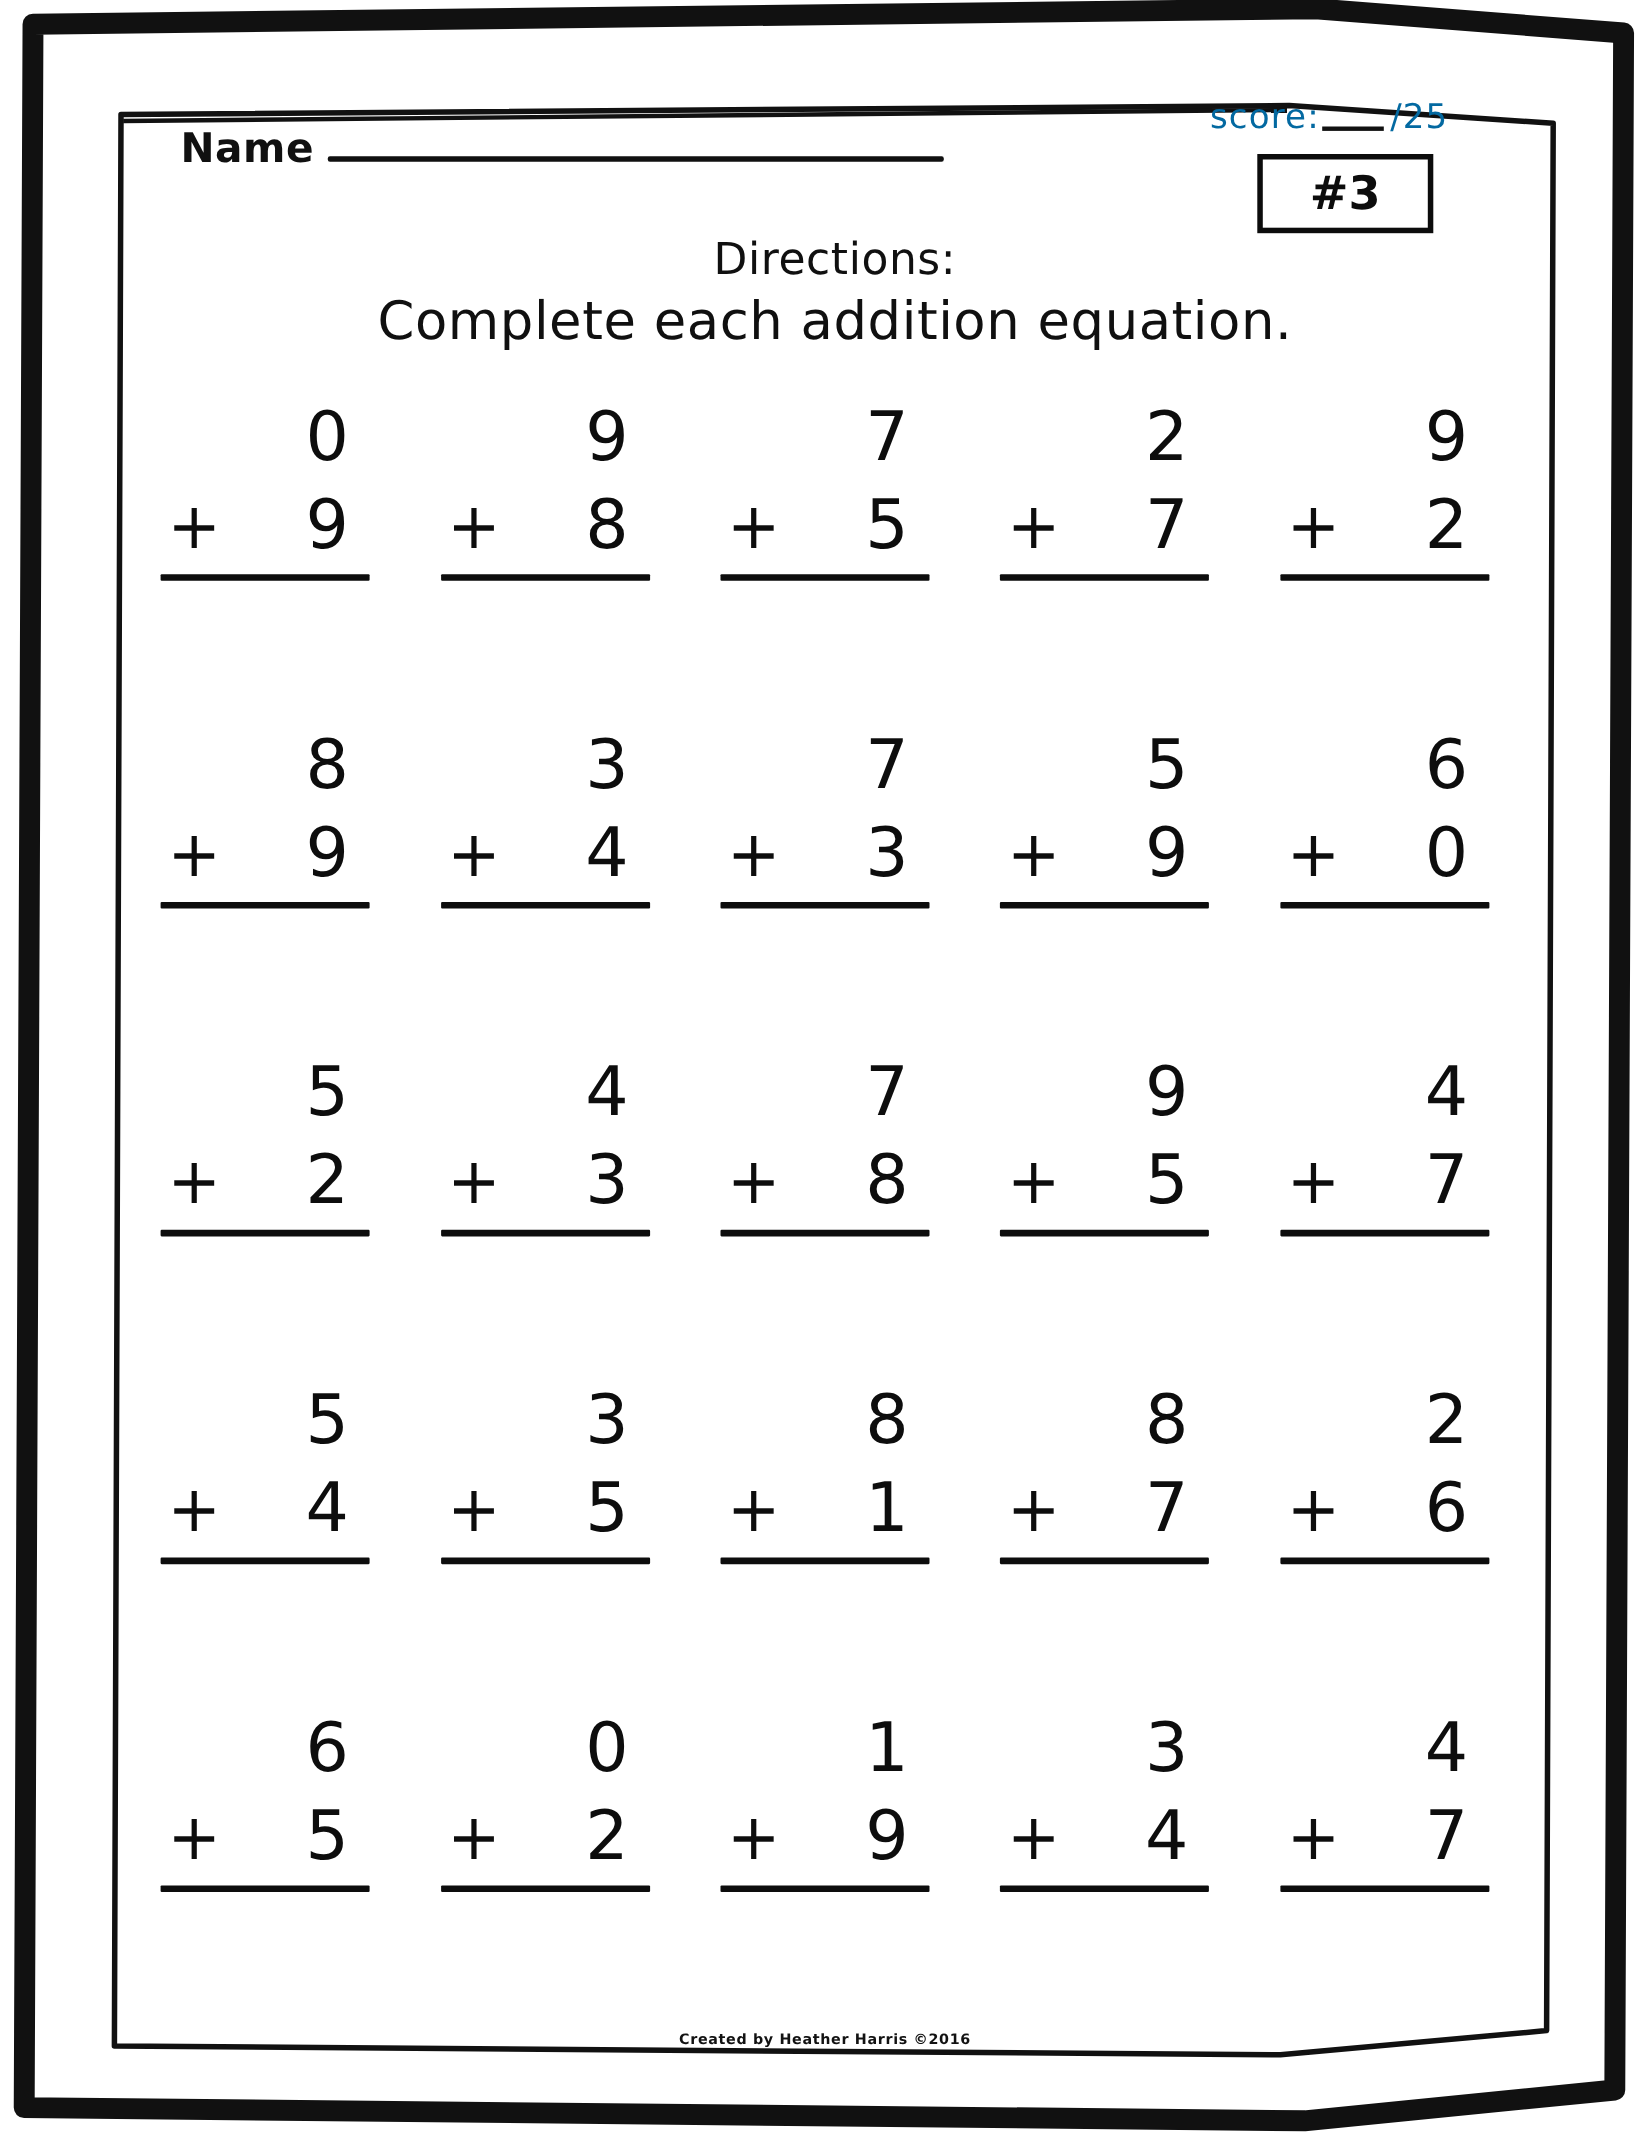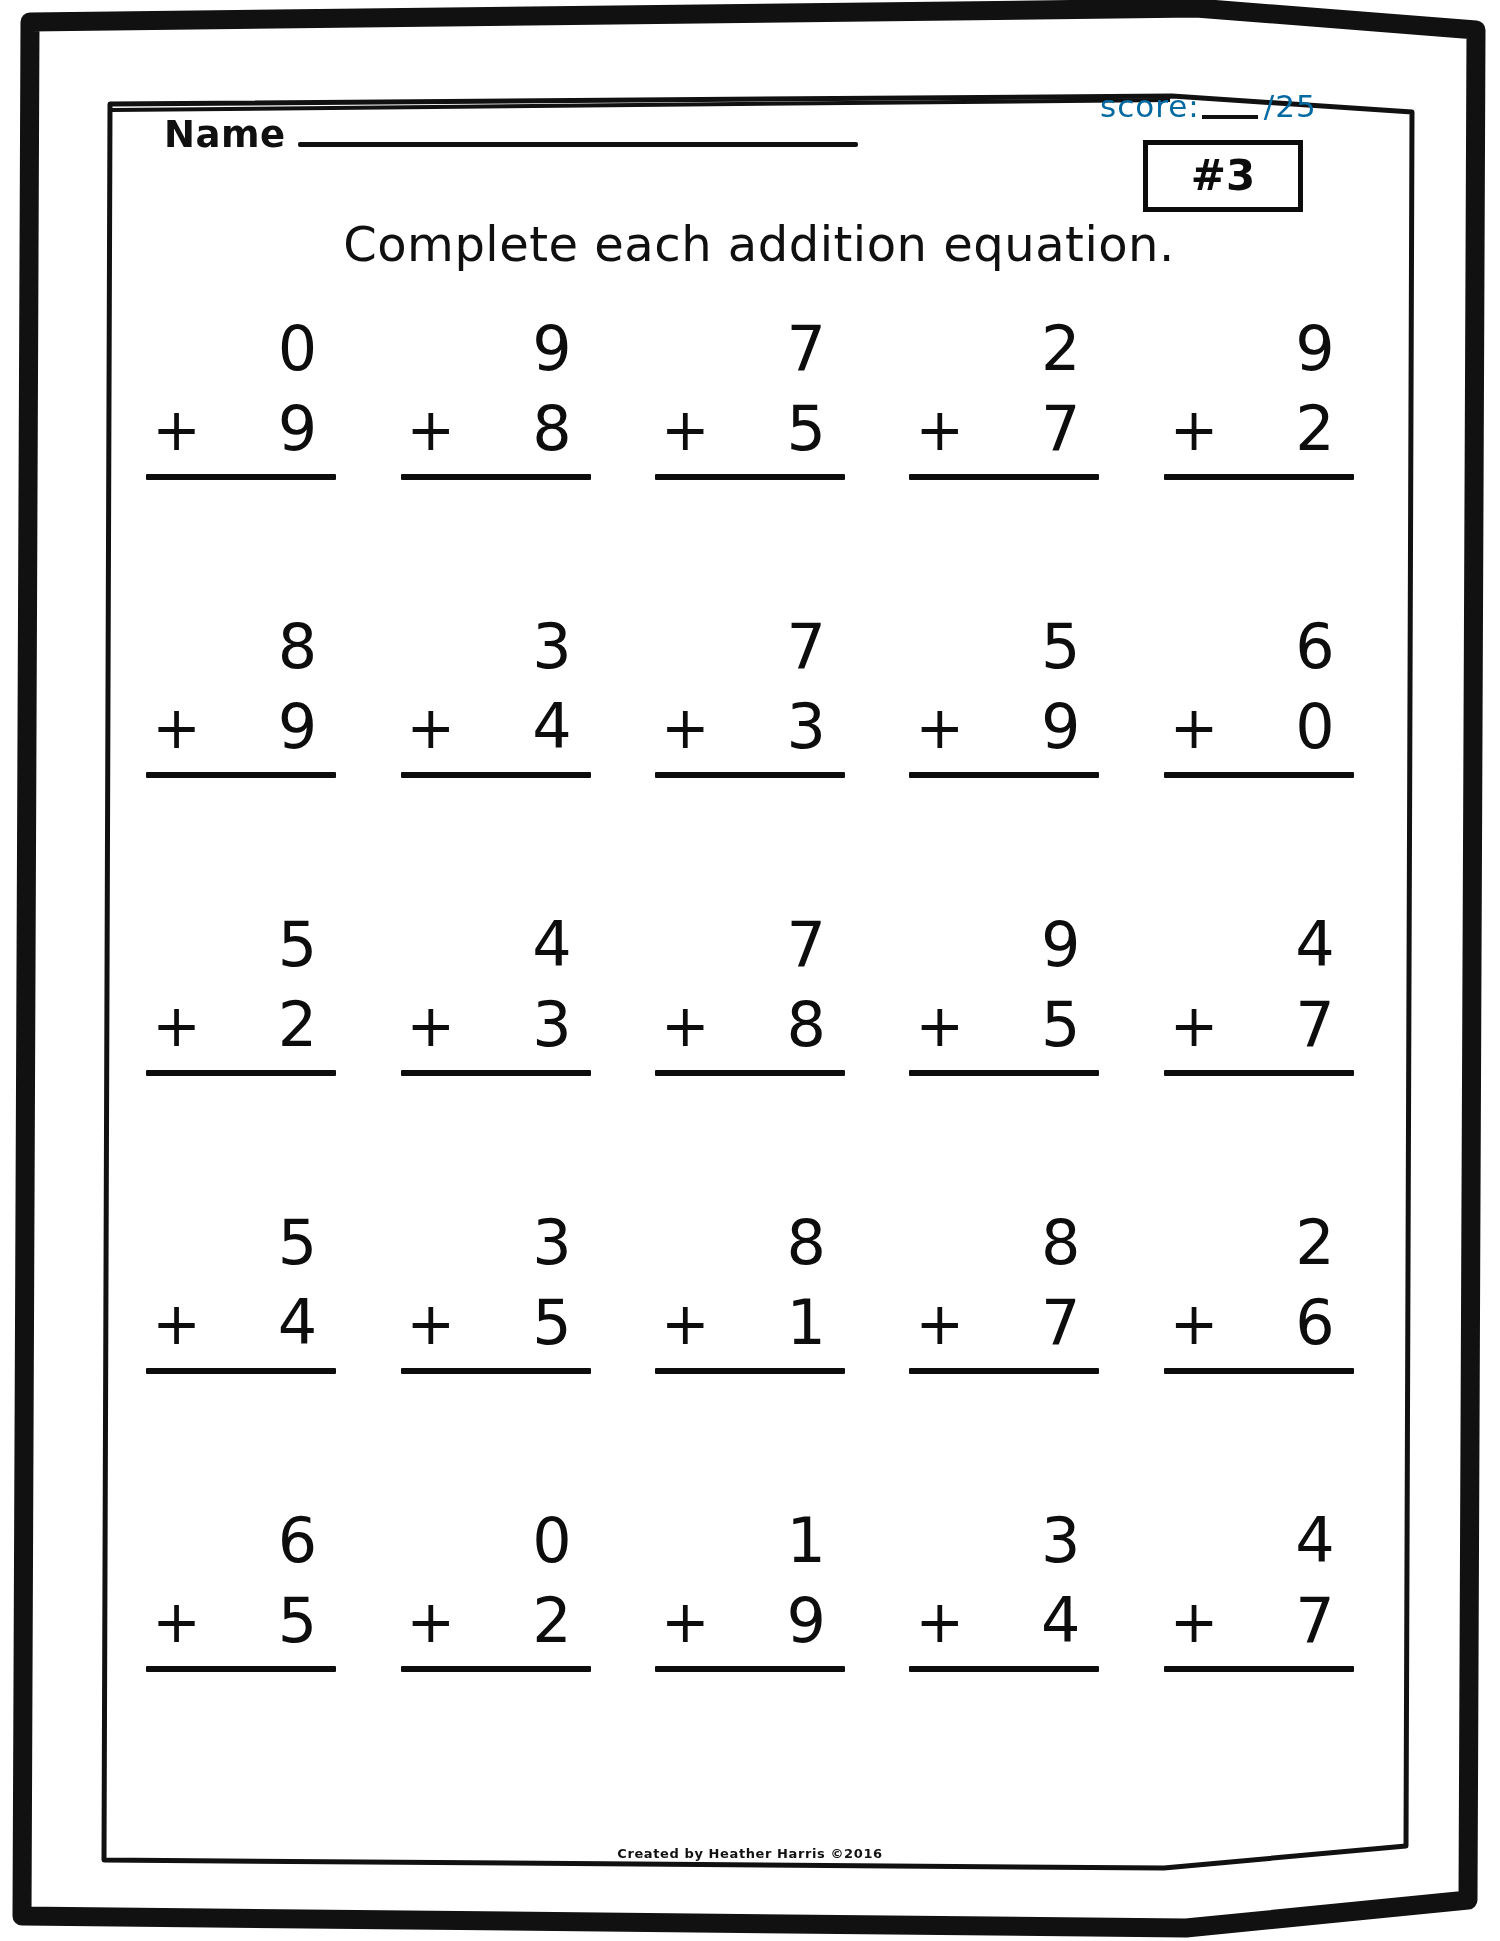--- a/index.html
+++ b/index.html
@@ -233,20 +233,21 @@
           <span class="score-total">/25</span>
         </div>
         <div class="num-box">
           <span class="num-box-text">#3</span>
         </div>
       </div>
 
     </div>
 
     <div class="directions">
+      <div class="directions-title">Directions:</div>
       <div class="directions-text">Complete each addition equation.</div>
     </div>
 
     <div class="grid" id="problem-grid">
         <div class="problem">
           <div class="p-top">0</div>
           <div class="p-bottom">
             <span class="p-plus">+</span>
             <span>9</span>
           </div>

